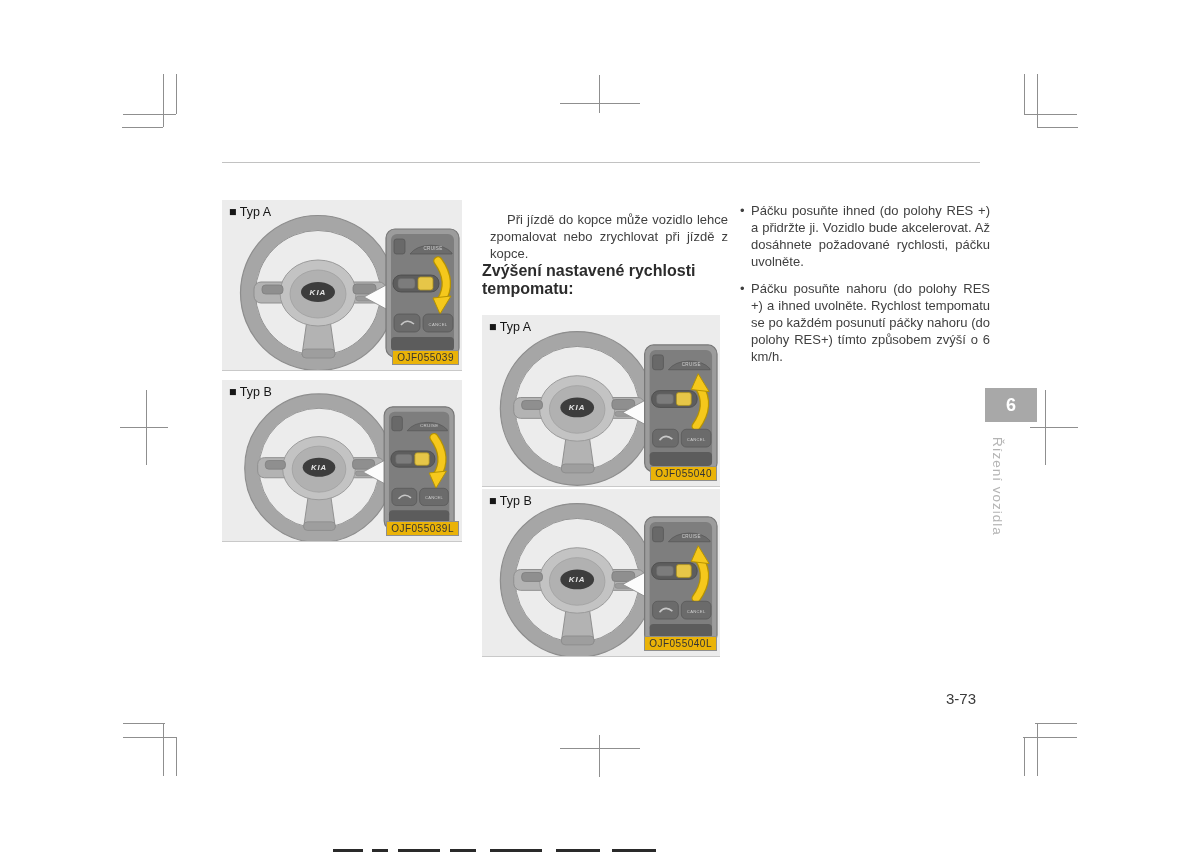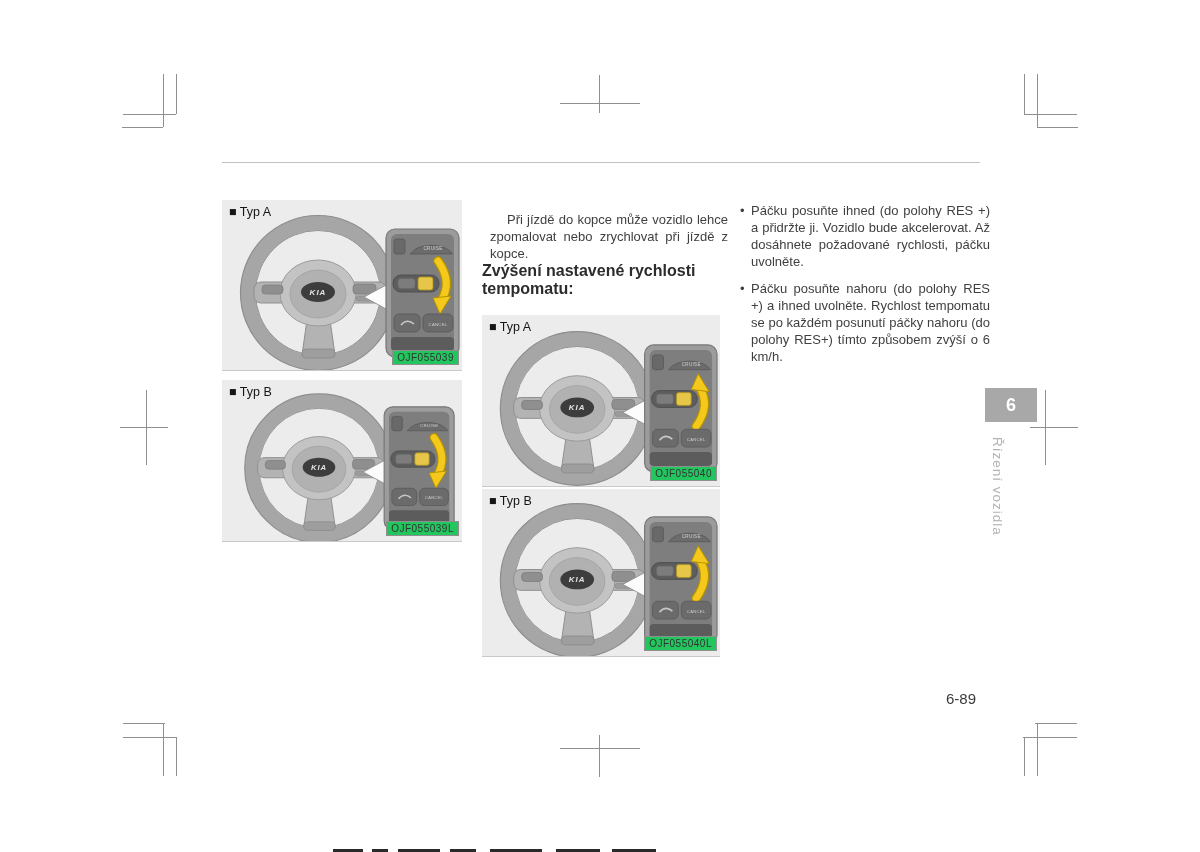--- a/index.html
+++ b/index.html
@@ -5,21 +5,21 @@
   html,body{margin:0;padding:0;background:#fff;}
   .page{position:relative;width:1200px;height:852px;background:#ffffff;overflow:hidden;
         font-family:"Liberation Sans",sans-serif;color:#3f3f3f;}
   .mark{position:absolute;background:#8f8f8f;}
   .rule{position:absolute;background:#c2c2c2;height:1px;}
   .body-text{position:absolute;font-size:13px;line-height:17px;text-align:justify;color:#3f3f3f;margin:8px;}
   .hang{padding-left:17px;text-indent:-17px;}
   .heading{position:absolute;font-size:16px;line-height:18px;font-weight:bold;color:#2c2c2c;margin:0;}
   .fig{position:absolute;background:#ececec;border-bottom:1px solid #c9c9c9;margin:0;padding:0;}
   .fig-label{position:absolute;left:7px;top:5px;font-size:12.5px;color:#161616;z-index:3;}
-  .fig-code{position:absolute;right:3px;bottom:5px;background:#22c55e;border:1px solid #8f8f8f;
+  .fig-code{position:absolute;right:3px;bottom:5px;background:#eab308;border:1px solid #8f8f8f;
             font-size:10px;line-height:13px;padding:0 4px;color:#333;letter-spacing:.5px;z-index:3;}
   .wheel{position:absolute;left:0;top:0;right:0;bottom:0;border-radius:31px;}
   .wheel svg{width:100%;height:100%;display:block;}
   svg text{font-family:"Liberation Sans",sans-serif;}
   .right-col{position:absolute;left:738px;top:202px;width:252px;}
   .right-col p{font-size:13px;line-height:17px;text-align:justify;margin:0 0 4px 0;}
   .bullet{position:relative;padding-left:13px;font-size:13px;line-height:17px;text-align:justify;margin:0 0 10px 0;}
   .bullet .dot{position:absolute;left:2px;top:0;}
   .tab6{position:absolute;left:985px;top:388px;width:52px;height:34px;background:#a8a8a8;
         color:#fff;font-size:18px;font-weight:bold;display:flex;align-items:center;justify-content:center;}
@@ -286,21 +286,21 @@
     </div>
     <div class="bullet">
       <span class="dot">•</span>
       <span>Páčku posuňte nahoru (do polohy RES +) a ihned uvolněte. Rychlost tempomatu se po každém posunutí páčky nahoru (do polohy RES+) tímto způsobem zvýší o 6 km/h.</span>
     </div>
   </div>
 
   <div class="tab6">6</div>
   <div class="side-label">Řízení vozidla</div>
 
-  <div class="pagenum">6-89</div>
+  <div class="pagenum">3-73</div>
 
   <div class="artifact" style="left:333px;width:30px"></div>
   <div class="artifact" style="left:372px;width:16px"></div>
   <div class="artifact" style="left:398px;width:42px"></div>
   <div class="artifact" style="left:450px;width:26px"></div>
   <div class="artifact" style="left:490px;width:52px"></div>
   <div class="artifact" style="left:556px;width:44px"></div>
   <div class="artifact" style="left:612px;width:44px"></div>
 
 </div>

